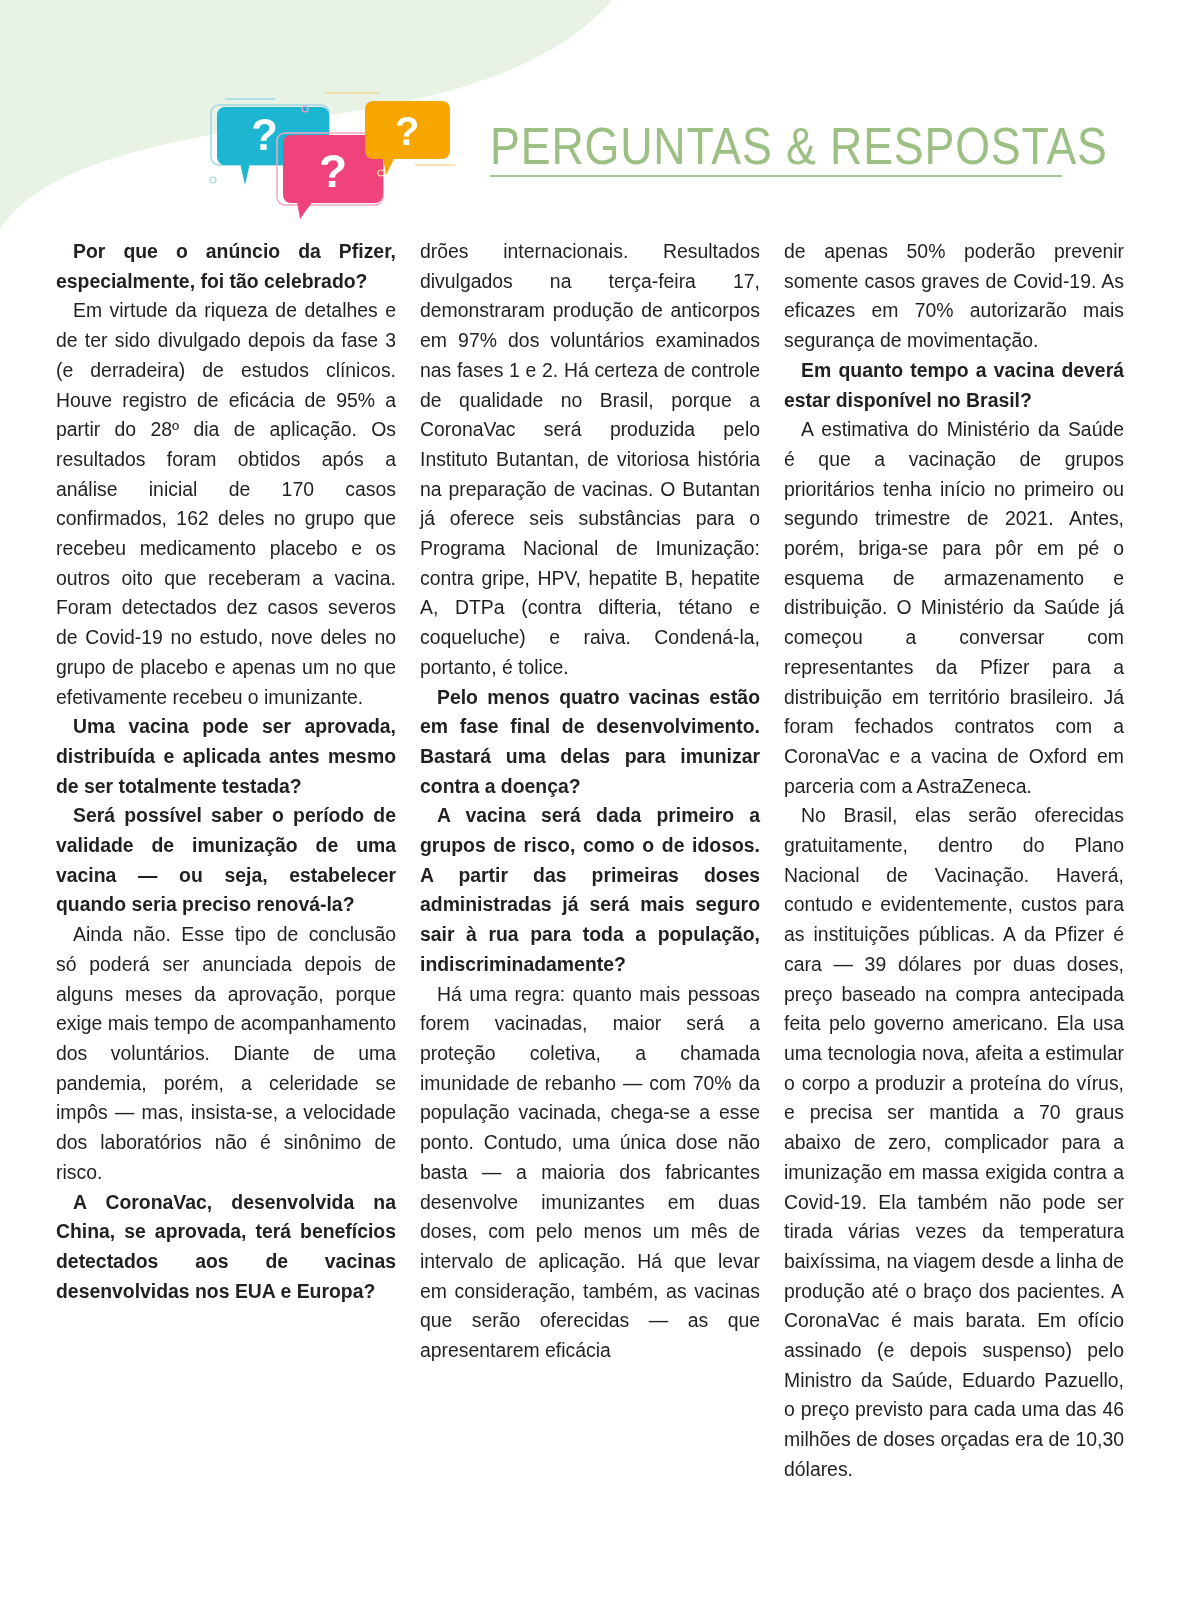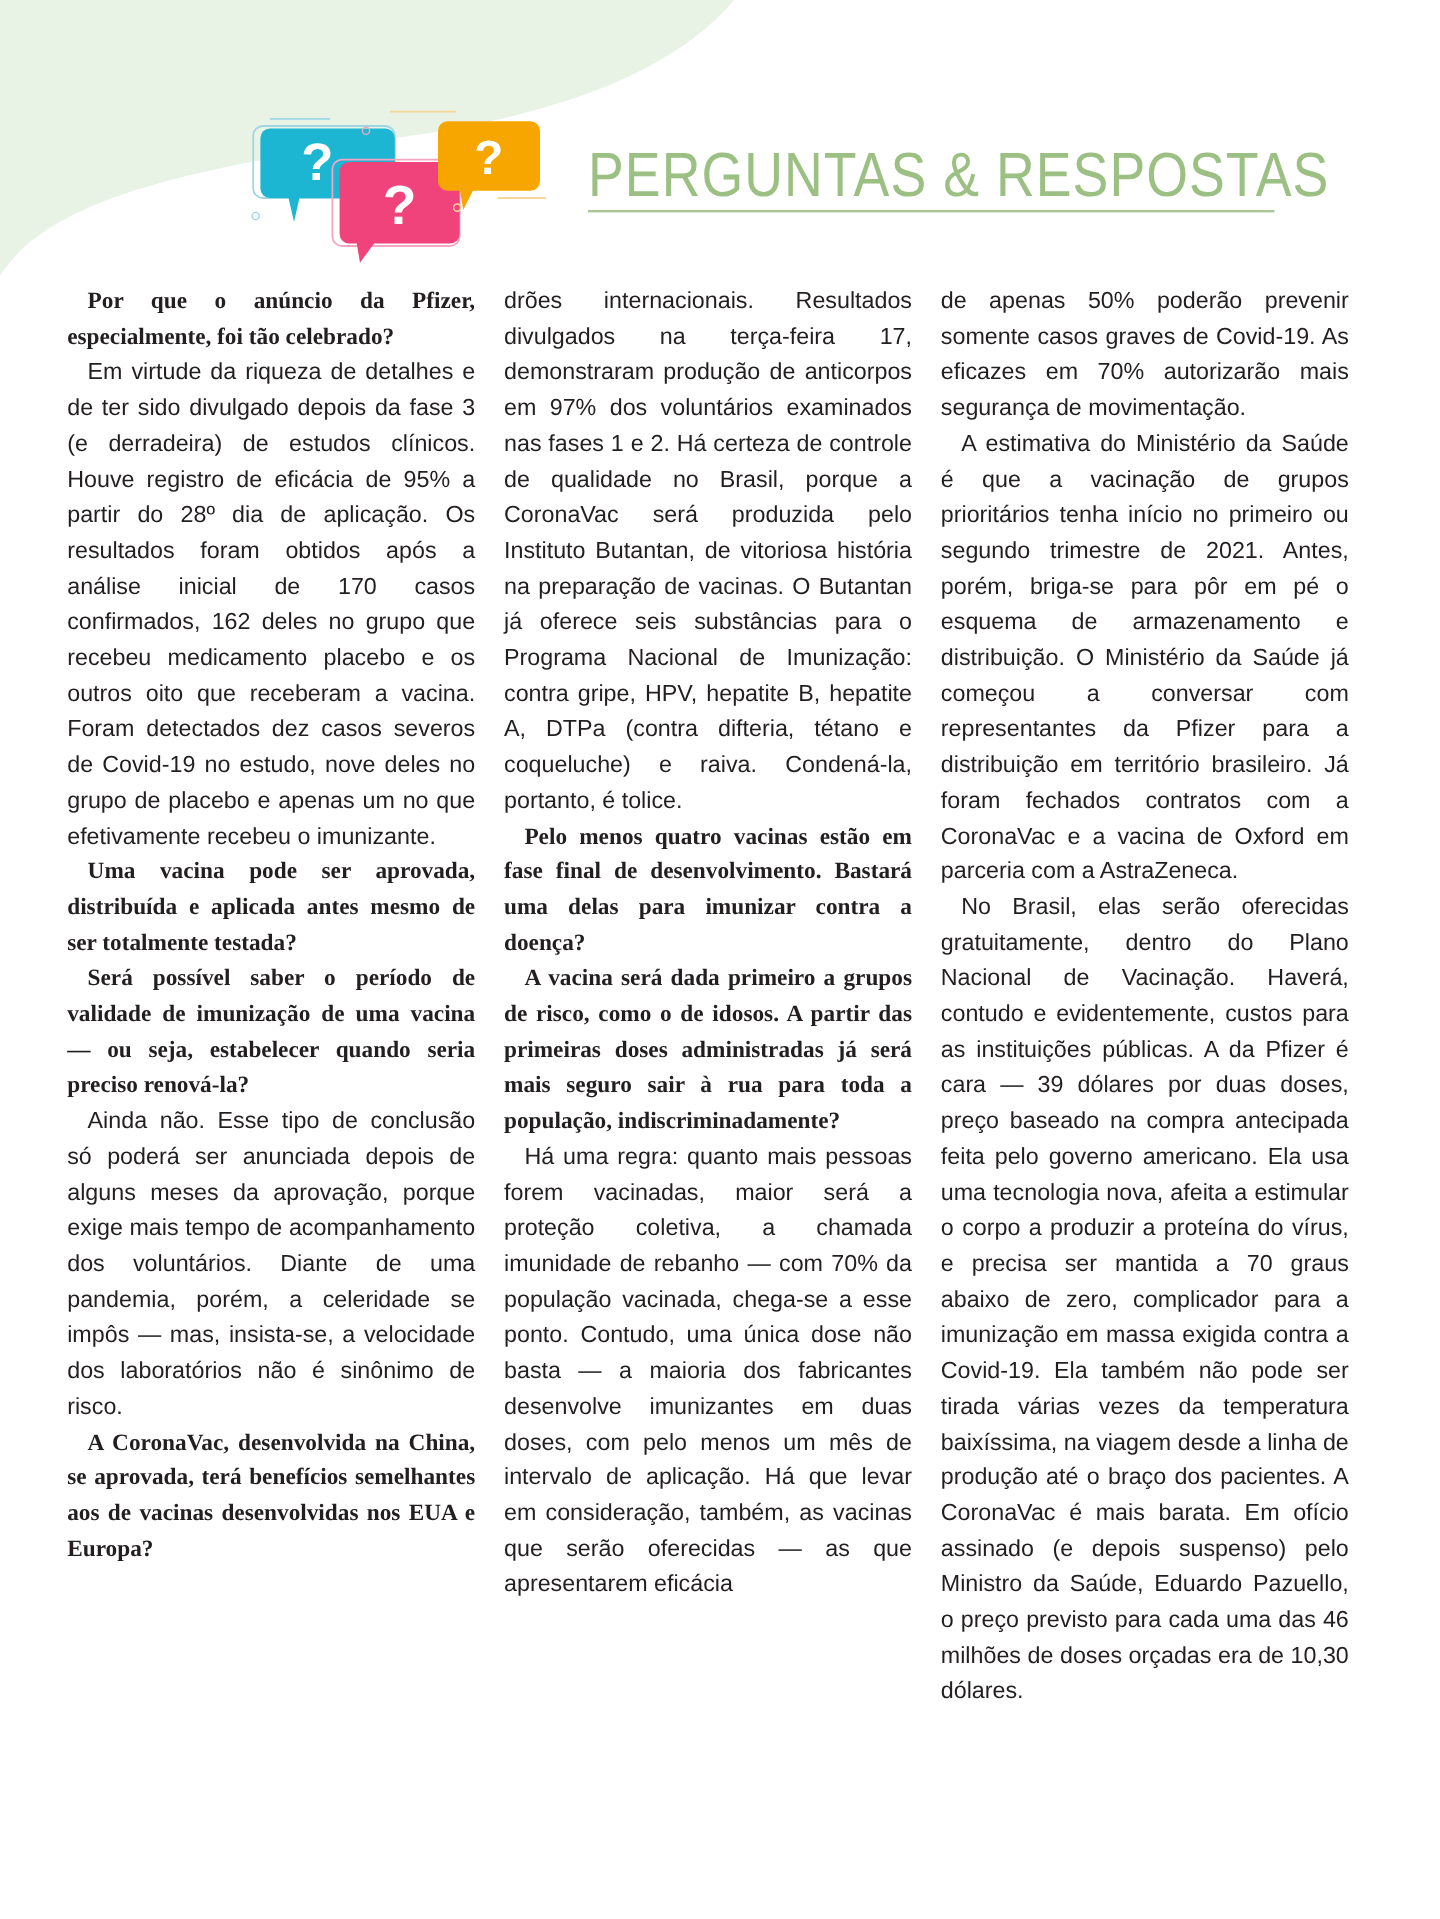--- a/index.html
+++ b/index.html
@@ -6,21 +6,21 @@
   body { width:1200px; height:1599px; position:relative; overflow:hidden; background:#ffffff; font-family:"Liberation Sans", sans-serif; color:#231f20; }
   .bg-blob { position:absolute; left:0; top:0; width:1200px; height:240px; }
   .header { position:absolute; left:0; top:0; width:1200px; height:230px; }
   .icon-wrap { position:absolute; left:205px; top:85px; width:265px; height:135px; }
   .title { position:absolute; left:490px; top:116px; font-family:"Liberation Sans", sans-serif; font-size:52px; letter-spacing:1px; color:#9cc083; transform:scaleX(0.86); transform-origin:left top; white-space:nowrap; line-height:60px; }
   .title-rule { position:absolute; left:490px; top:175px; width:572px; height:2px; background:#a9c796; }
   .columns { position:absolute; top:237px; left:56px; width:1068px; display:flex; gap:0; }
   .col { width:340px; margin-right:24px; font-size:19.4px; line-height:29.7px; text-align:justify; hyphens:manual; }
   .col:last-child { margin-right:0; }
   .col p { margin:0; text-indent:17px; }
-  .col p.q { font-weight:bold;font-family:Liberation Serif, serif; }
+  .col p.q { font-weight:bold; }
   .col p.cont { text-indent:0; }
 </style>
 </head>
 <body>
 
 <svg class="bg-blob" viewBox="0 0 1200 240" preserveAspectRatio="none">
   <path d="M0,0 L612,0 C560,60 470,95 330,115 C160,140 40,165 0,230 Z" fill="#e8f3e6"></path>
 </svg>
 
 <div class="header">
@@ -55,26 +55,27 @@
   <div class="title-rule"></div>
 </div>
 
 <div class="columns">
   <div class="col">
     <p class="q">Por que o anúncio da Pfizer, especialmente, foi tão celebrado?</p>
     <p class="a">Em virtude da riqueza de detalhes e de ter sido divulgado depois da fase 3 (e derradeira) de estudos clínicos. Houve registro de eficácia de 95% a partir do 28º dia de aplicação. Os resultados foram obtidos após a análise inicial de 170 casos confirmados, 162 deles no grupo que recebeu medicamento placebo e os outros oito que receberam a vacina. Foram detectados dez casos severos de Covid-19 no estudo, nove deles no grupo de placebo e apenas um no que efetivamente recebeu o imunizante.</p>
     <p class="q">Uma vacina pode ser aprovada, distribuída e aplicada antes mesmo de ser totalmente testada?</p>
     <p class="q">Será possível saber o período de validade de imunização de uma vacina — ou seja, estabelecer quando seria preciso renová-la?</p>
     <p class="a">Ainda não. Esse tipo de conclusão só poderá ser anunciada depois de alguns meses da aprovação, porque exige mais tempo de acompanhamento dos voluntários. Diante de uma pandemia, porém, a celeridade se impôs — mas, insista-se, a velocidade dos laboratórios não é sinônimo de risco.</p>
-    <p class="q">A CoronaVac, desenvolvida na China, se aprovada, terá benefícios semelhantes aos de vacinas desenvolvidas nos EUA e Europa?</p>
+    <p class="q">A CoronaVac, desenvolvida na China, se aprovada, terá benefícios detectados aos de vacinas desenvolvidas nos EUA e Europa?</p>
   </div>
   <div class="col">
     <p class="cont">drões internacionais. Resultados divulgados na terça-feira 17, demonstraram produção de anticorpos em 97% dos voluntários examinados nas fases 1 e 2. Há certeza de controle de qualidade no Brasil, porque a CoronaVac será produzida pelo Instituto Butantan, de vitoriosa história na preparação de vacinas. O Butantan já oferece seis substâncias para o Programa Nacional de Imunização: contra gripe, HPV, hepatite B, hepatite A, DTPa (contra difteria, tétano e coqueluche) e raiva. Condená-la, portanto, é tolice.</p>
     <p class="q">Pelo menos quatro vacinas estão em fase final de desenvolvimento. Bastará uma delas para imunizar contra a doença?</p>
     <p class="q">A vacina será dada primeiro a grupos de risco, como o de idosos. A partir das primeiras doses administradas já será mais seguro sair à rua para toda a população, indiscriminadamente?</p>
     <p class="a">Há uma regra: quanto mais pessoas forem vacinadas, maior será a proteção coletiva, a chamada imunidade de rebanho — com 70% da população vacinada, chega-se a esse ponto. Contudo, uma única dose não basta — a maioria dos fabricantes desenvolve imunizantes em duas doses, com pelo menos um mês de intervalo de aplicação. Há que levar em consideração, também, as vacinas que serão oferecidas — as que apresentarem eficácia</p>
   </div>
   <div class="col">
     <p class="cont">de apenas 50% poderão prevenir somente casos graves de Covid-19. As eficazes em 70% autorizarão mais segurança de movimentação.</p>
+    <p class="q">Em quanto tempo a vacina deverá estar disponível no Brasil?</p>
     <p class="a">A estimativa do Ministério da Saúde é que a vacinação de grupos prioritários tenha início no primeiro ou segundo trimestre de 2021. Antes, porém, briga-se para pôr em pé o esquema de armazenamento e distribuição. O Ministério da Saúde já começou a conversar com representantes da Pfizer para a distribuição em território brasileiro. Já foram fechados contratos com a CoronaVac e a vacina de Oxford em parceria com a AstraZeneca.</p>
     <p class="a">No Brasil, elas serão oferecidas gratuitamente, dentro do Plano Nacional de Vacinação. Haverá, contudo e evidentemente, custos para as instituições públicas. A da Pfizer é cara — 39 dólares por duas doses, preço baseado na compra antecipada feita pelo governo americano. Ela usa uma tecnologia nova, afeita a estimular o corpo a produzir a proteína do vírus, e precisa ser mantida a 70 graus abaixo de zero, complicador para a imunização em massa exigida contra a Covid-19. Ela também não pode ser tirada várias vezes da temperatura baixíssima, na viagem desde a linha de produção até o braço dos pacientes. A CoronaVac é mais barata. Em ofício assinado (e depois suspenso) pelo Ministro da Saúde, Eduardo Pazuello, o preço previsto para cada uma das 46 milhões de doses orçadas era de 10,30 dólares.</p>
   </div>
 </div>
 
 </body></html>

